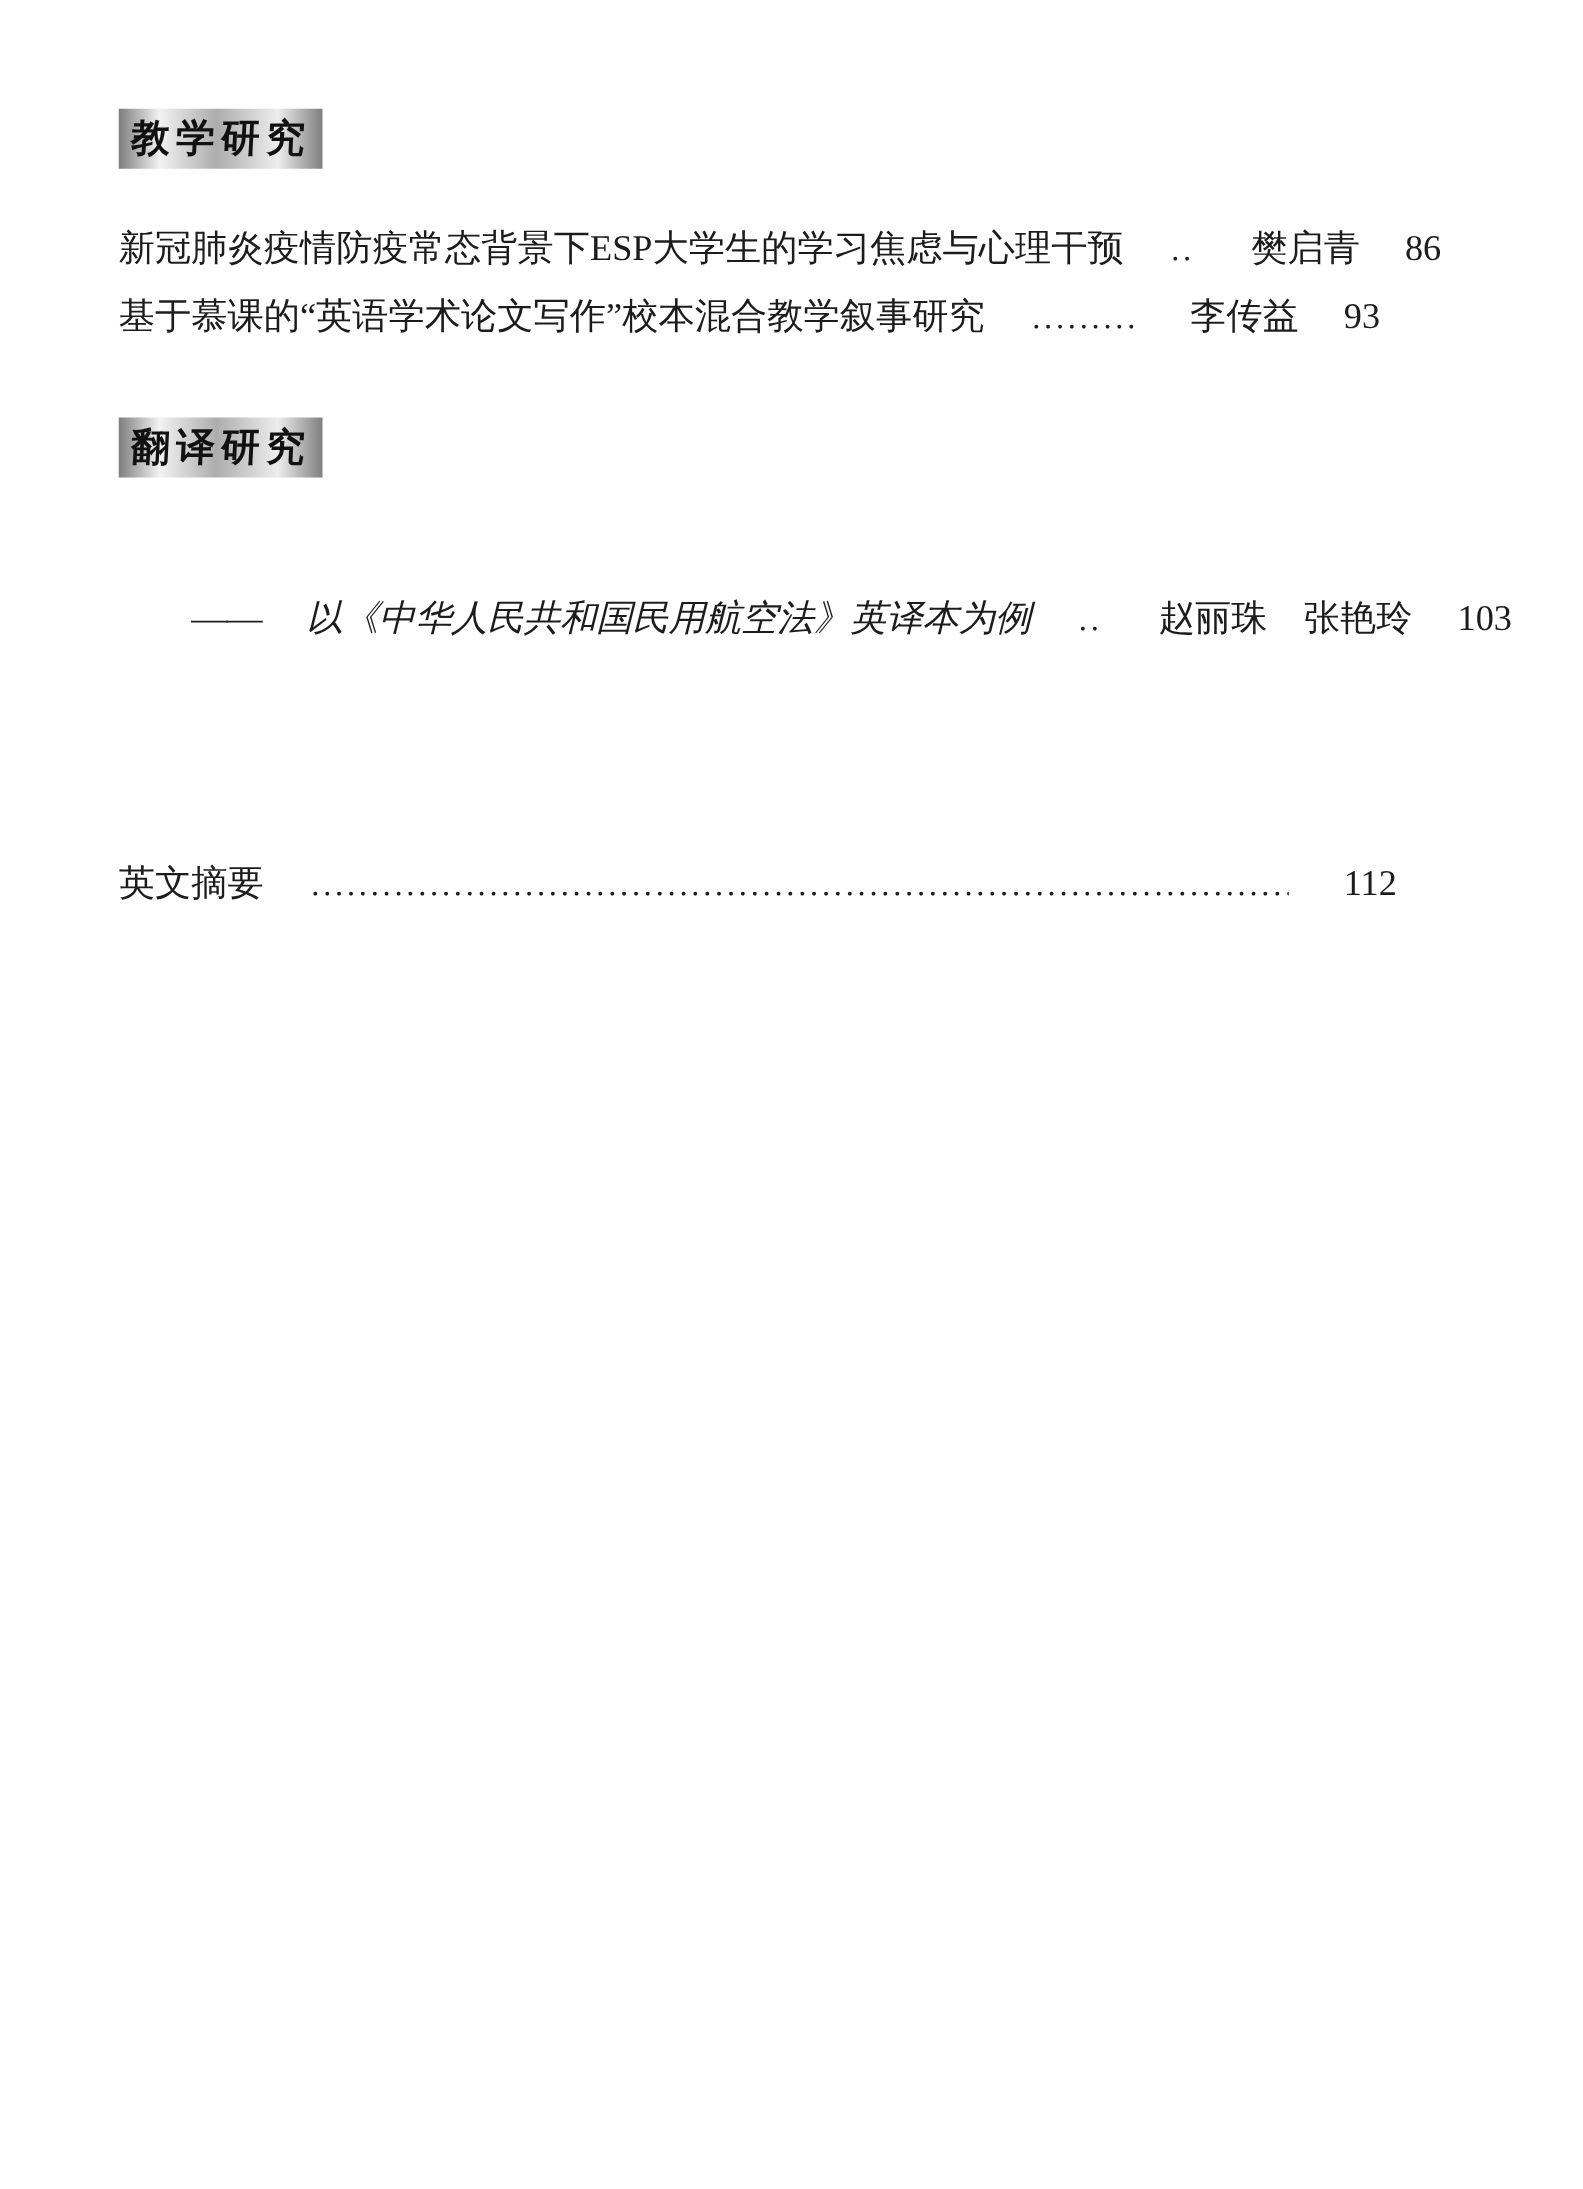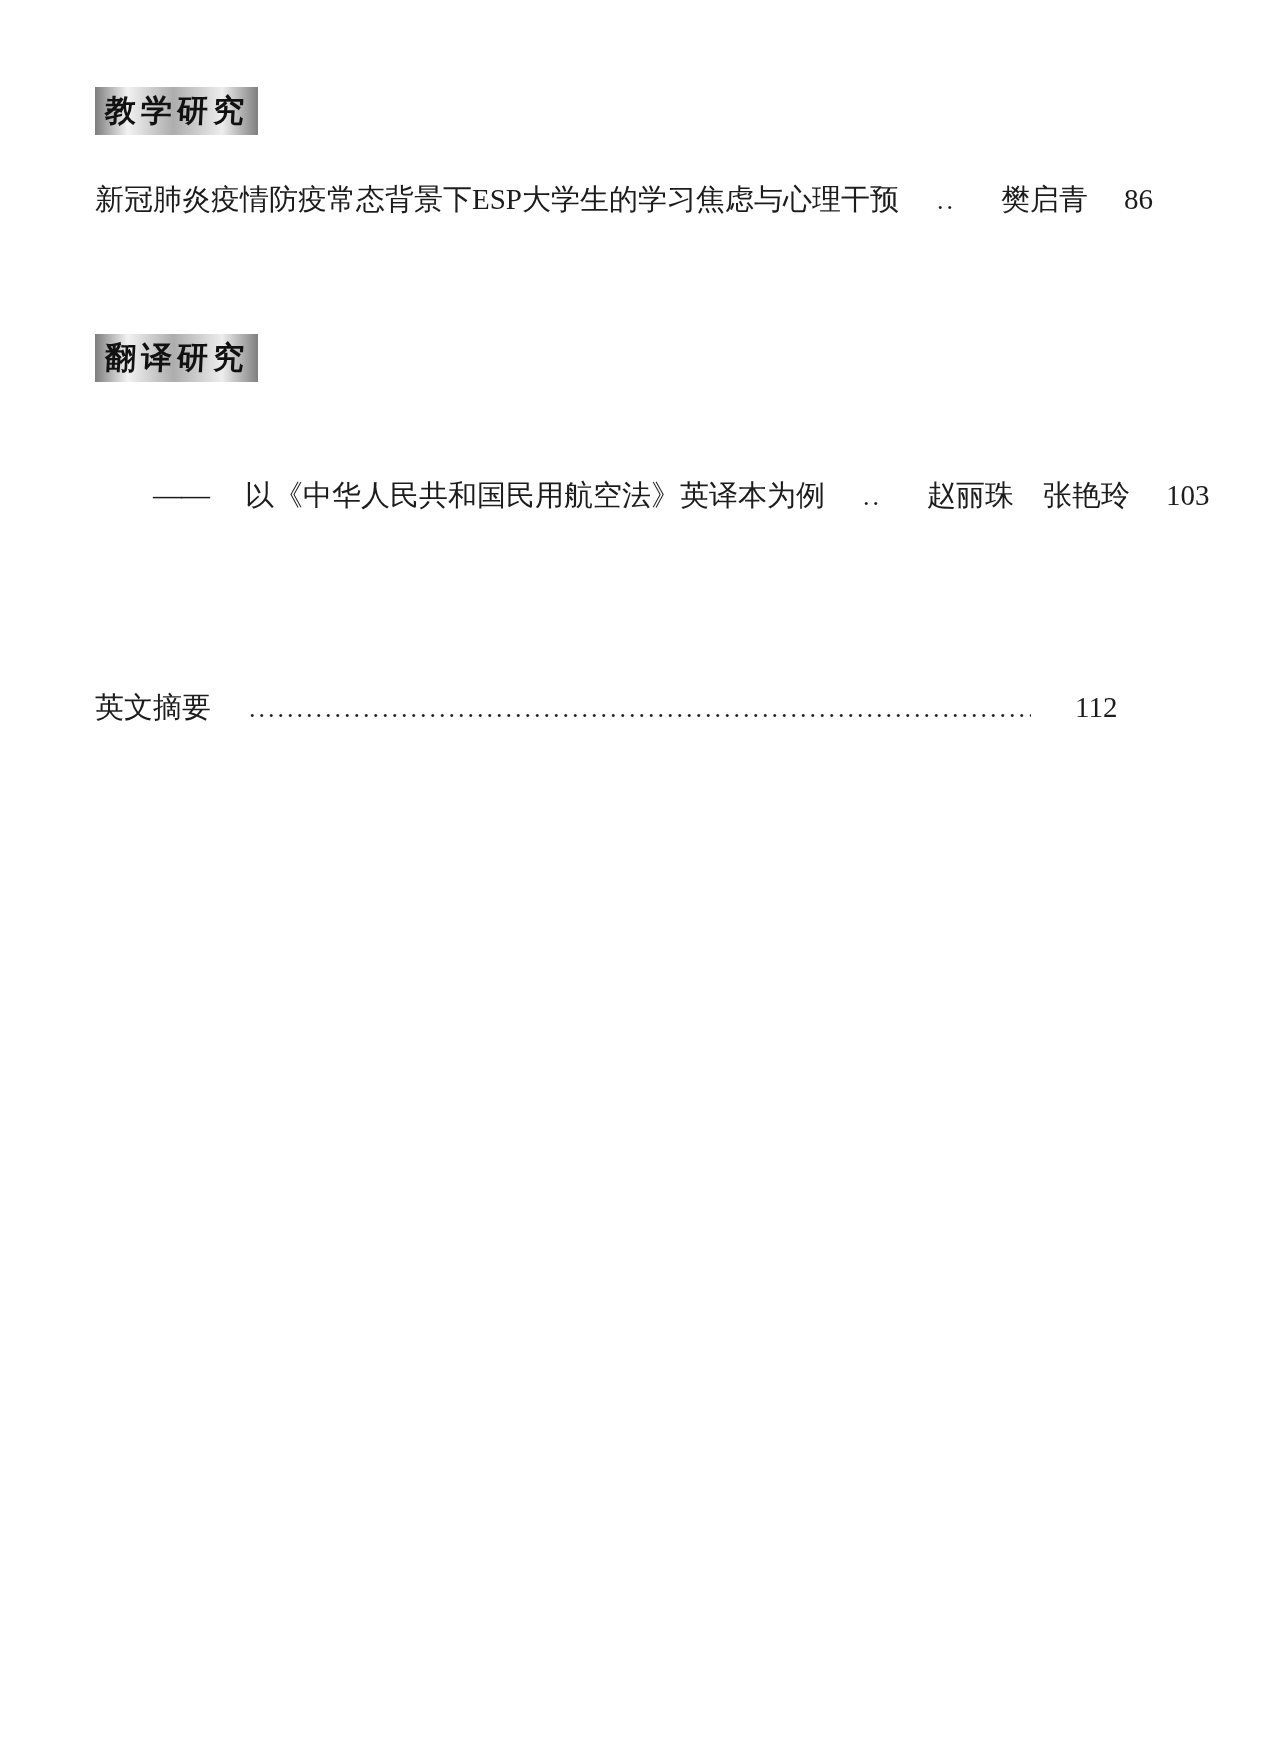--- a/index.html
+++ b/index.html
@@ -34,39 +34,45 @@
     min-width:20px;margin:0 8px 0 2px;
   }
   .leader::after{
     content:"....................................................................................................................................................................................................................................................";
     letter-spacing:3px;font-size:26px;color:var(--text);
   }
   .author{flex:none;}
   .pagenum{flex:none;width:96px;}
 
   .row.indented{left:153px;width:1018px;}
-  .subtitle{}
+  .subtitle{font-style:italic;}
   .dash{letter-spacing:-1px;}
 </style>
 </head>
 <body>
 
 <div class="page">
 
   <div class="sec-head" style="top:87px">
     <span class="lbl">教学研究</span>
   </div>
 
   <div class="row" style="top:181px">
     <span class="title">新冠肺炎疫情防疫常态背景下ESP大学生的学习焦虑与心理干预</span>
     <span class="leader"></span>
     <span class="author">樊启青</span>
     <span class="pagenum">86</span>
   </div>
 
+  <div class="row" style="top:235px">
+    <span class="title">基于慕课的“英语学术论文写作”校本混合教学叙事研究</span>
+    <span class="leader"></span>
+    <span class="author">李传益</span>
+    <span class="pagenum">93</span>
+  </div>
 
   <div class="sec-head" style="top:334px">
     <span class="lbl">翻译研究</span>
   </div>
 
 
   <div class="row indented" style="top:477px">
     <span class="dash">——</span>
     <span class="subtitle">以《中华人民共和国民用航空法》英译本为例</span>
     <span class="leader"></span>

